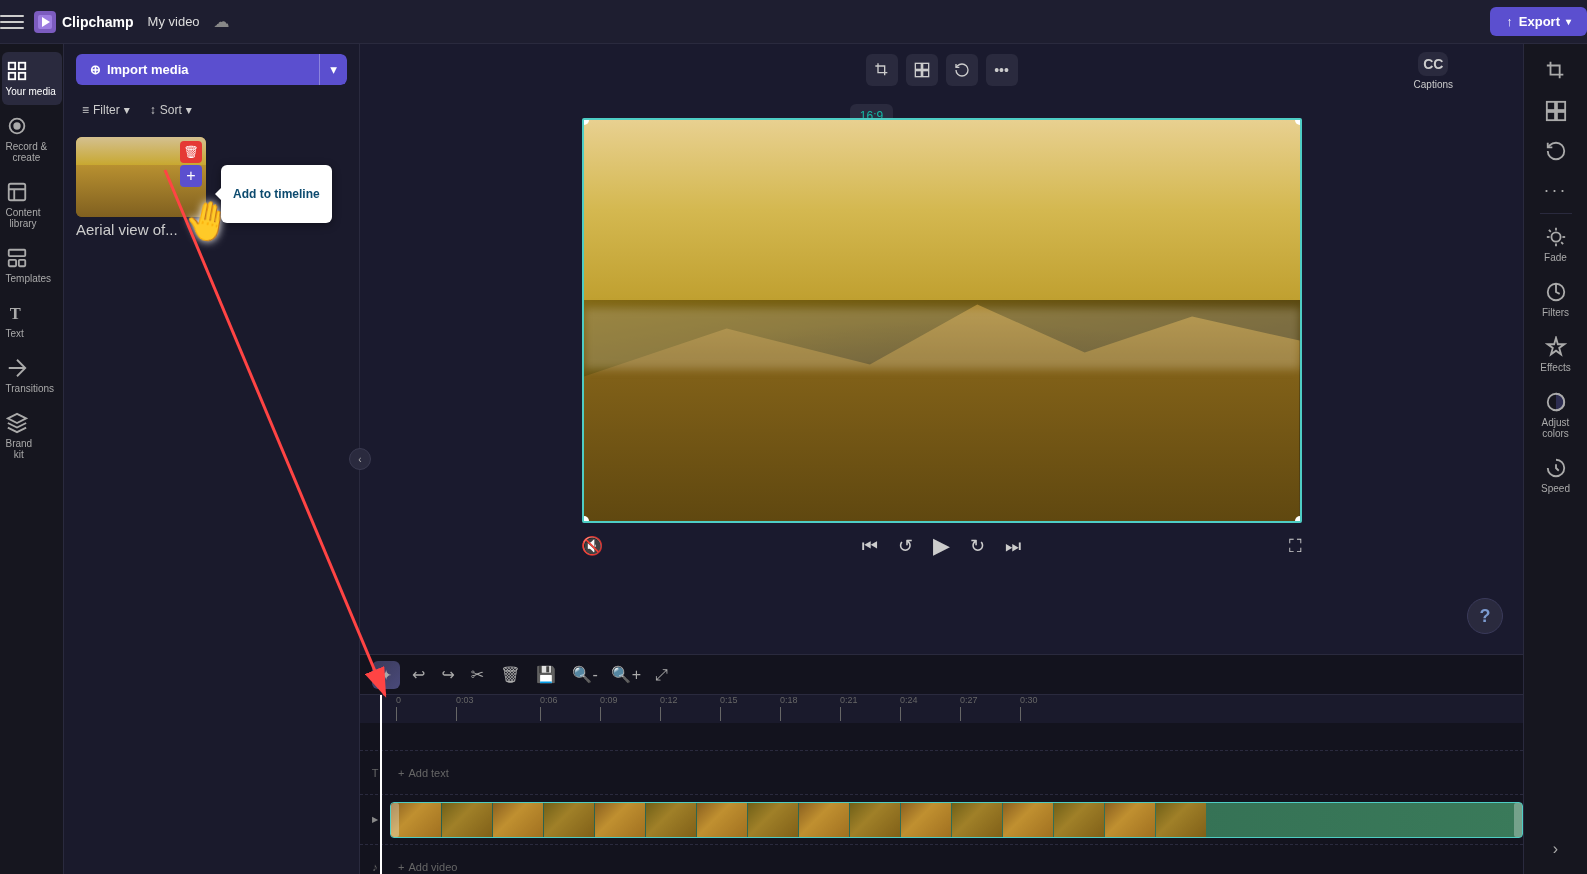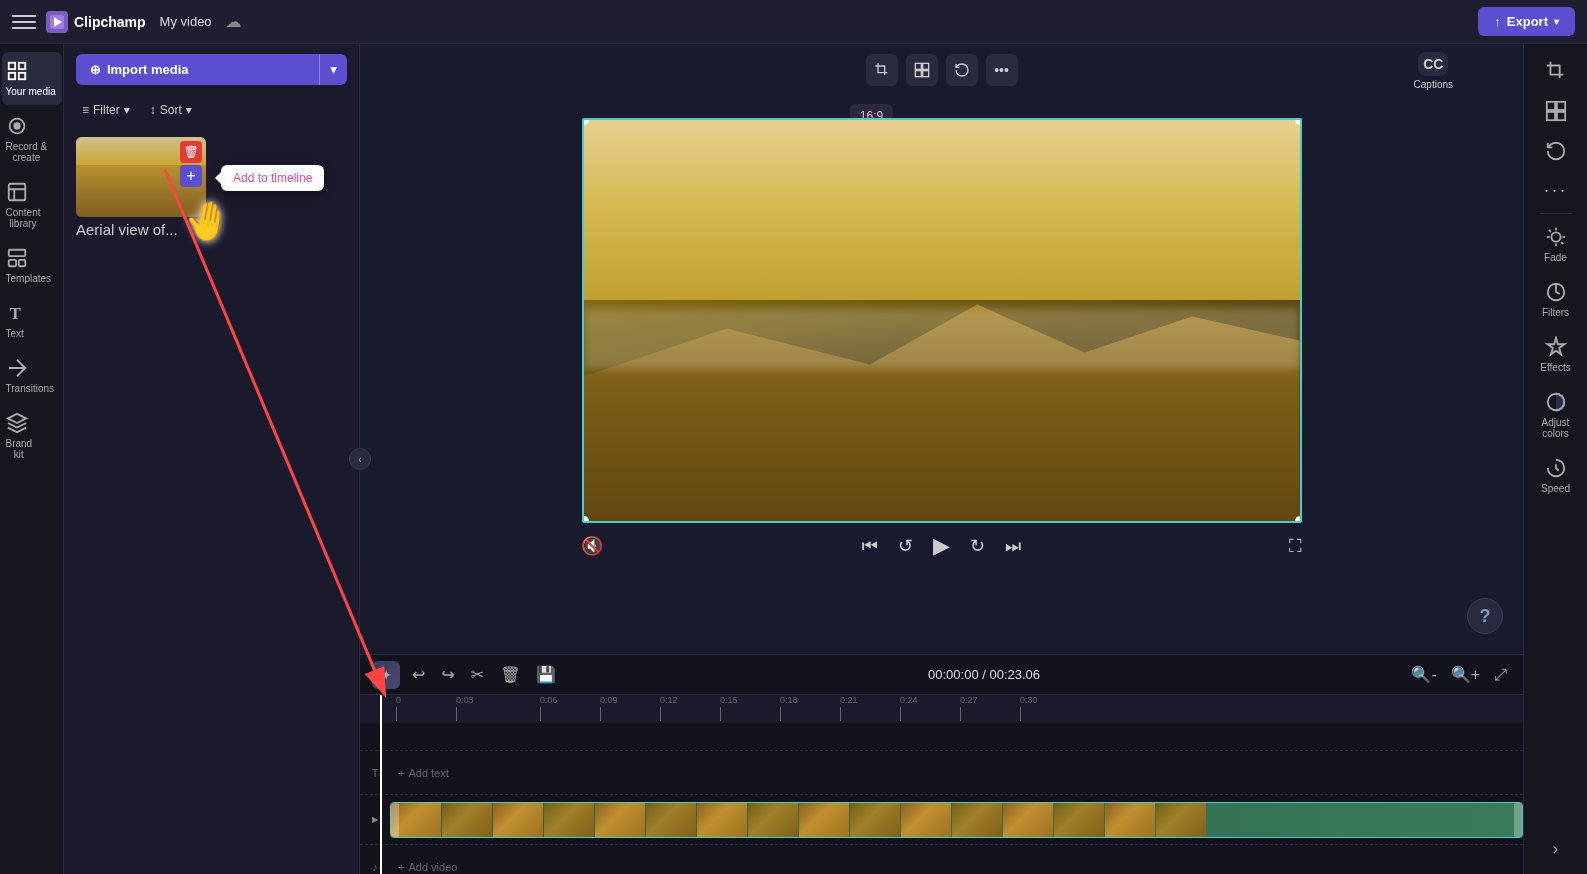--- a/index.html
+++ b/index.html
@@ -14,21 +14,21 @@
       display: flex;
       flex-direction: column;
     }
 
     
     .topbar {
       background: #1e1e30;
       height: 44px;
       display: flex;
       align-items: center;
-      padding: 0 12px;
+      padding: 0 0;
       gap: 10px;
       border-bottom: 1px solid #2a2a3e;
       flex-shrink: 0;
     }
     .topbar-hamburger {
       width: 24px; height: 24px;
       display: flex; flex-direction: column; justify-content: center; gap: 4px;
       cursor: pointer;
     }
     .topbar-hamburger span { height: 2px; background: #ccc; border-radius: 1px; }
@@ -207,25 +207,25 @@
       white-space: nowrap;
       overflow: hidden;
       text-overflow: ellipsis;
       width: 130px;
     }
     .add-to-timeline-tooltip {
       position: absolute;
       left: 145px;
       top: 28px;
       background: #fff;
-      color: #ec4899;
-      padding: 6px 12px;
+      color: #0c4a6e;
+      padding: 22px 12px;
       border-radius: 6px;
       font-size: 12px;
-      font-weight: 400;
+      font-weight: 700;
       white-space: nowrap;
       box-shadow: 0 2px 8px rgba(0,0,0,0.4);
       z-index: 100;
     }
     .add-to-timeline-tooltip::before {
       content: '';
       position: absolute;
       left: -6px; top: 50%;
       transform: translateY(-50%);
       border: 6px solid transparent;
@@ -505,21 +505,21 @@
       display: flex; align-items: center; justify-content: center;
       cursor: pointer;
       font-size: 14px;
     }
 
     
     .aspect-label {
       position: absolute;
       right: 70px; top: 10px;
       background: #2a2a3e;
-      color: #f9a8d4;
+      color: #14b8a6;
       padding: 5px 10px;
       border-radius: 6px;
       font-size: 12px;
     }
     .captions-area {
       position: absolute;
       right: 12px; top: 55px;
       display: flex; flex-direction: column; align-items: center; gap: 3px;
       color: #ccc; font-size: 10px;
     }
@@ -734,21 +734,20 @@
     <div class="help-btn">?</div>
 
     <div class="timeline-area">
       <div class="timeline-toolbar">
         <button class="magic-btn">✦</button>
         <button class="tl-btn">↩</button>
         <button class="tl-btn">↪</button>
         <button class="tl-btn">✂</button>
         <button class="tl-btn">🗑</button>
         <button class="tl-btn">💾</button>
-        <div class="tl-timecode">00:00:00 / 00:23.06</div>
         <div class="tl-zoom-btns">
           <button class="tl-btn">🔍-</button>
           <button class="tl-btn">🔍+</button>
           <button class="tl-btn">⤢</button>
         </div>
       </div>
 
       <div class="timeline-ruler">
         <div style="position:absolute;left:20px;top:0;bottom:0;width:2px;background:#fff;z-index:5;"></div>
         <div class="ruler-marks">

